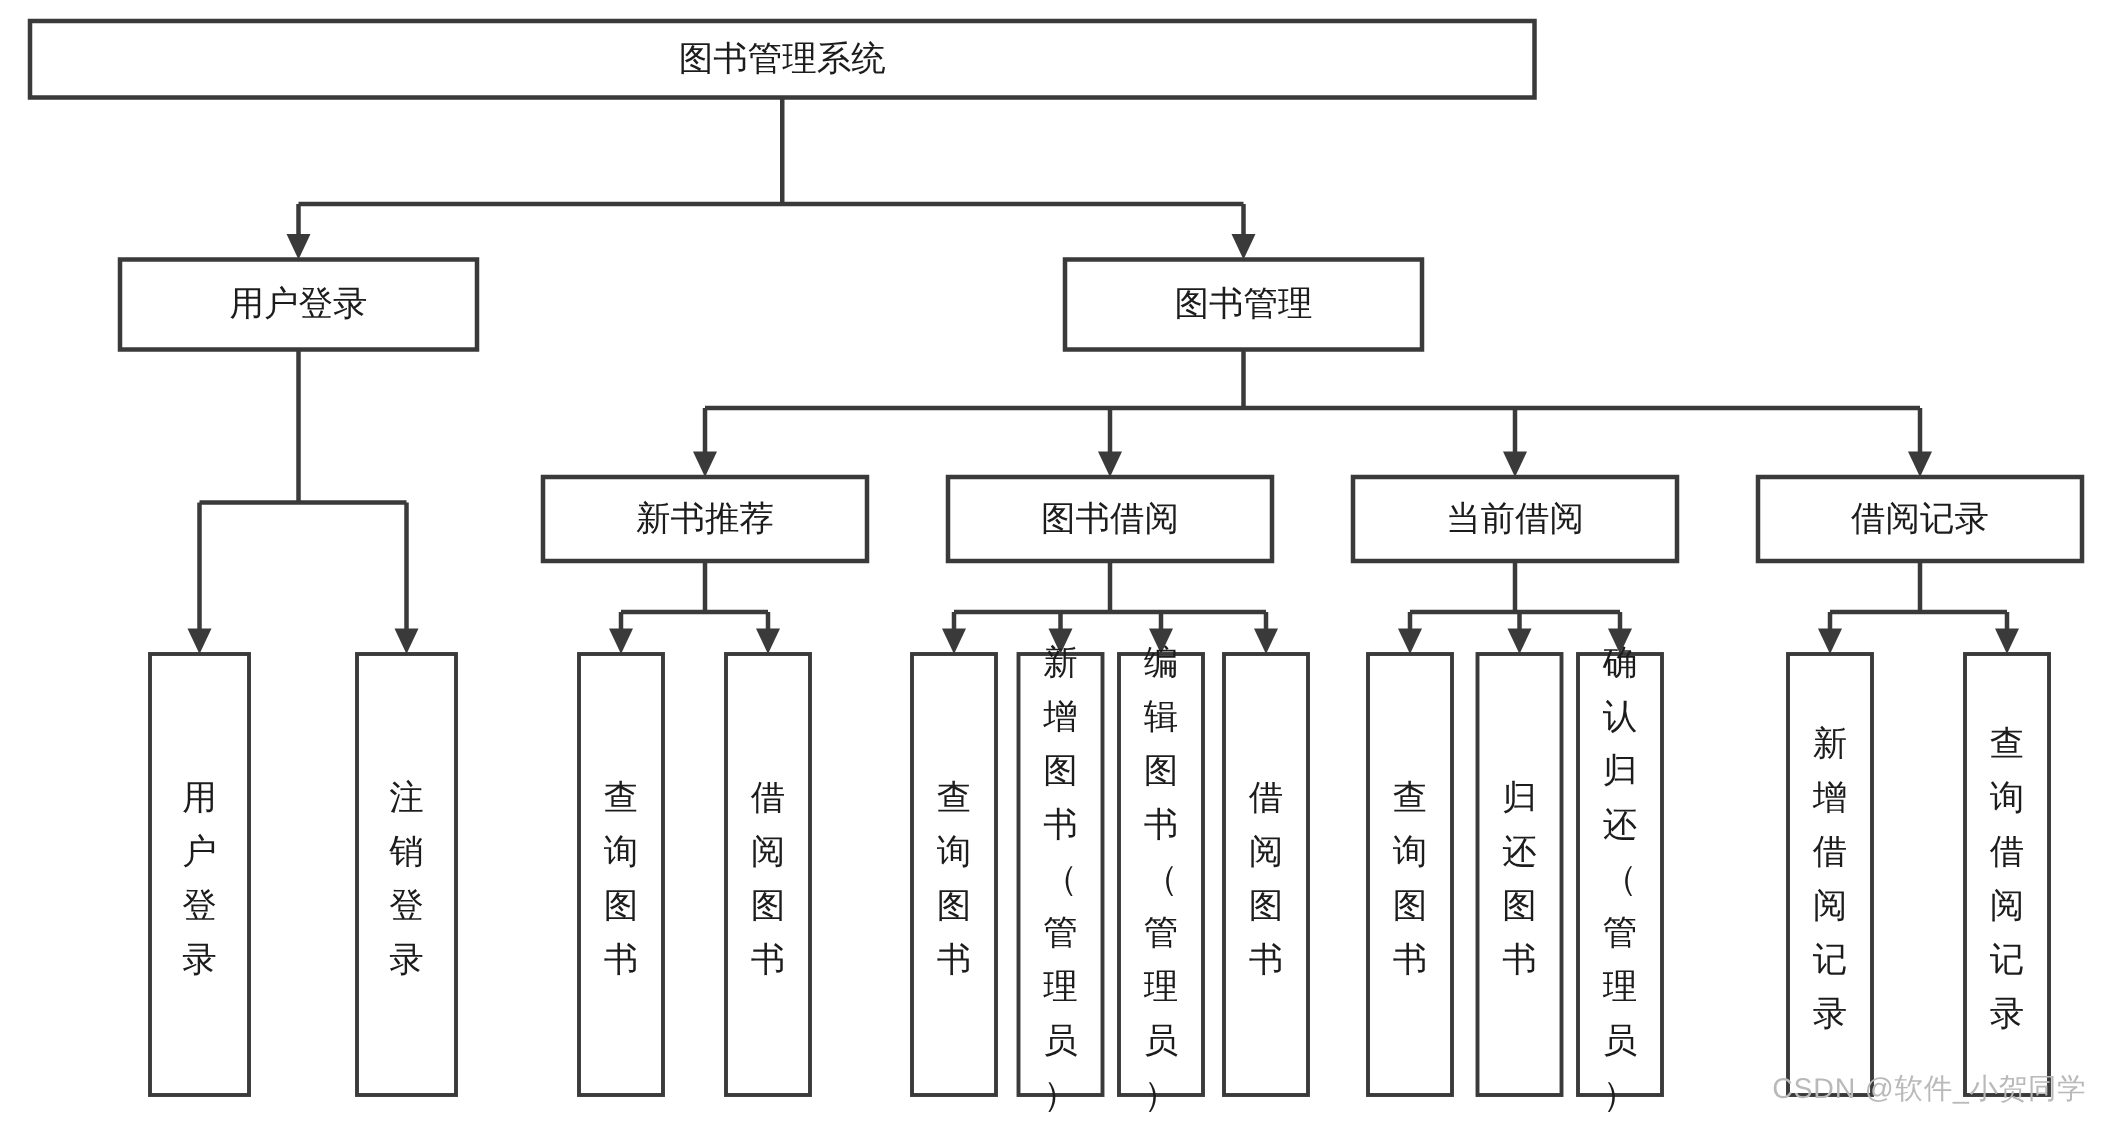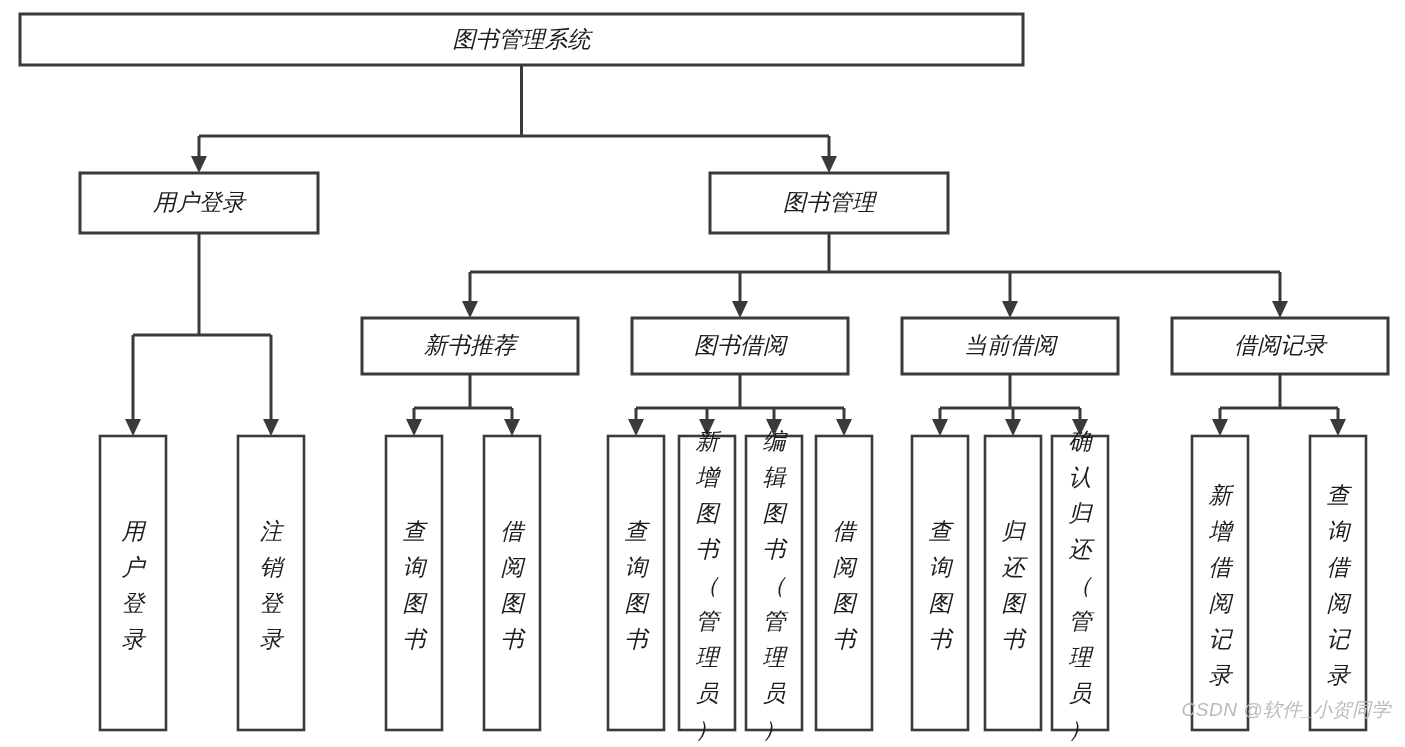--- a/index.html
+++ b/index.html
@@ -13,21 +13,20 @@
     position: relative;
     font-family: "Liberation Sans", "DejaVu Sans", sans-serif;
     overflow: hidden;
   }
   #diagram-root {
     position: absolute;
     left: 0;
     top: 0;
     width: 1405px;
     height: 747px;
-    font-style: italic;
   }
   svg.flow {
     display: block;
     width: 1405px;
     height: 747px;
   }
   .node-box {
     fill: #ffffff;
     stroke: #3a3a3a;
     stroke-width: 3;
@@ -55,21 +54,21 @@
   }
   .node-label-v {
     font-family: "Liberation Sans", "DejaVu Sans", sans-serif;
     font-size: 23px;
     fill: #1c1c1c;
     text-anchor: middle;
   }
   .watermark {
     position: absolute;
     right: 14px;
-    bottom: 24px;
+    bottom: 8px;
     font-family: "Liberation Sans", "DejaVu Sans", sans-serif;
     font-size: 19px;
     color: #b9b9b9;
     letter-spacing: 0.5px;
     white-space: nowrap;
     pointer-events: none;
   }
 </style>
 </head>
 <body>

